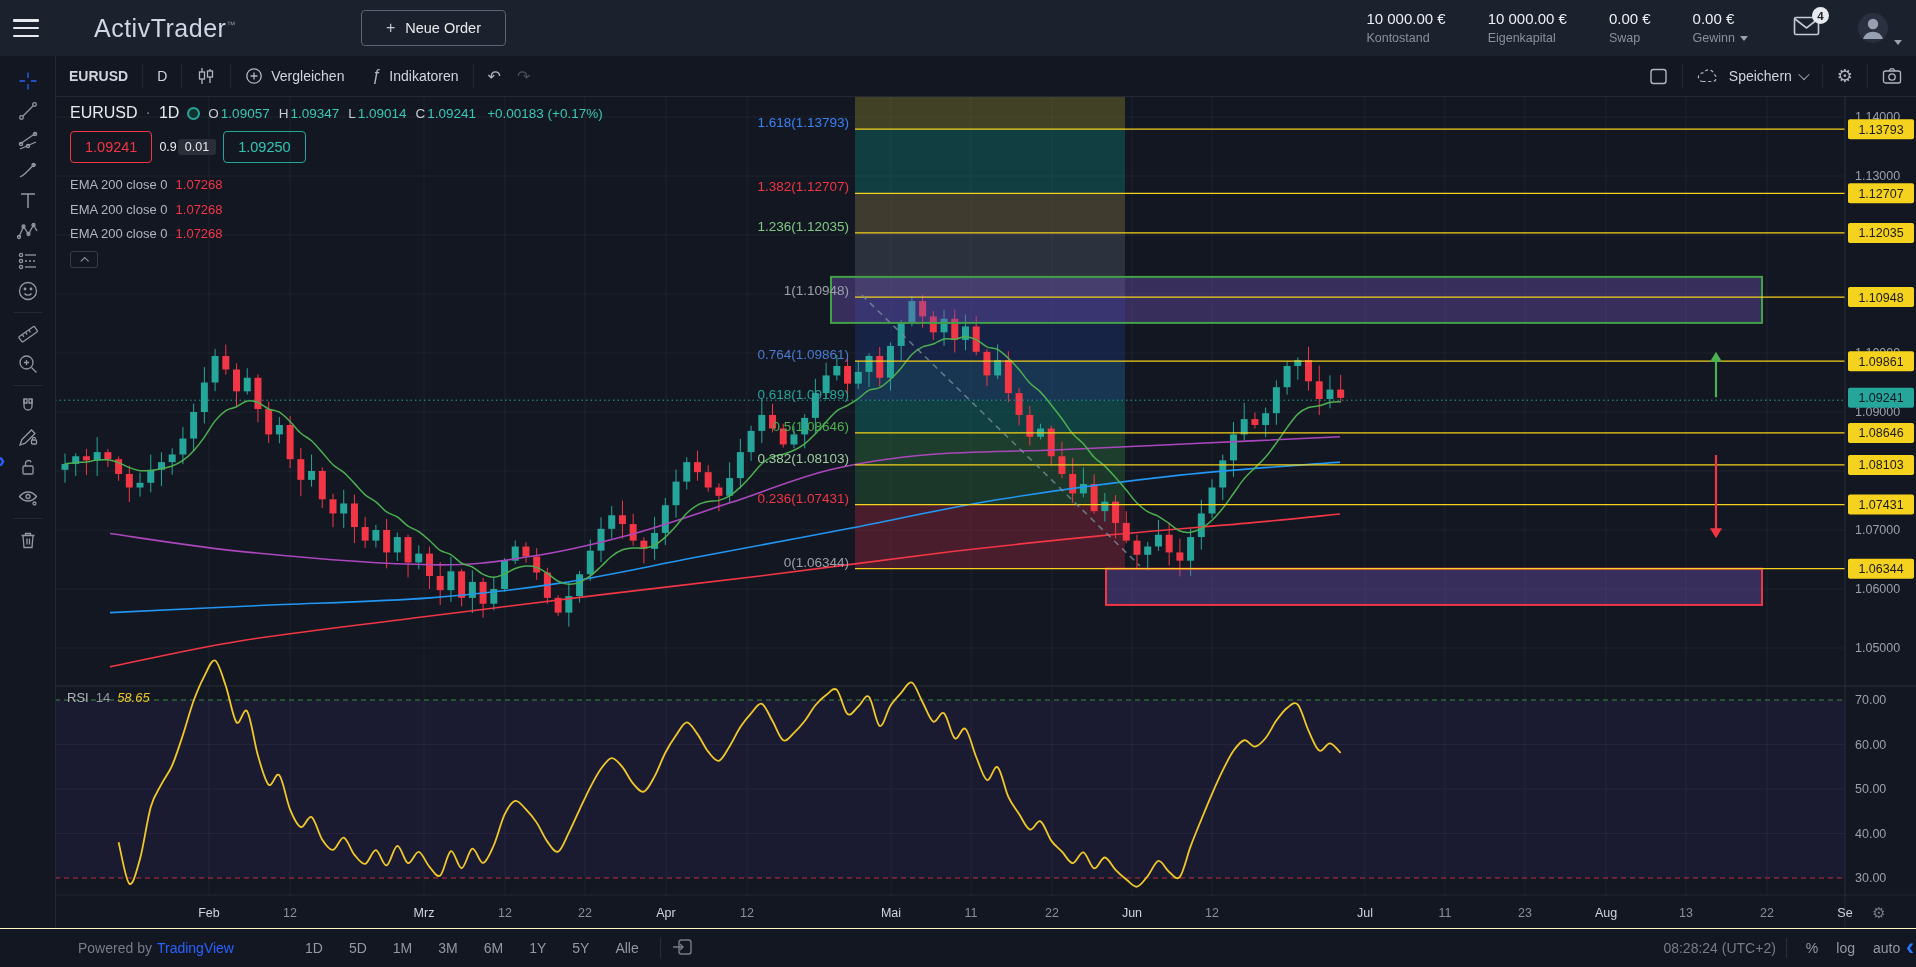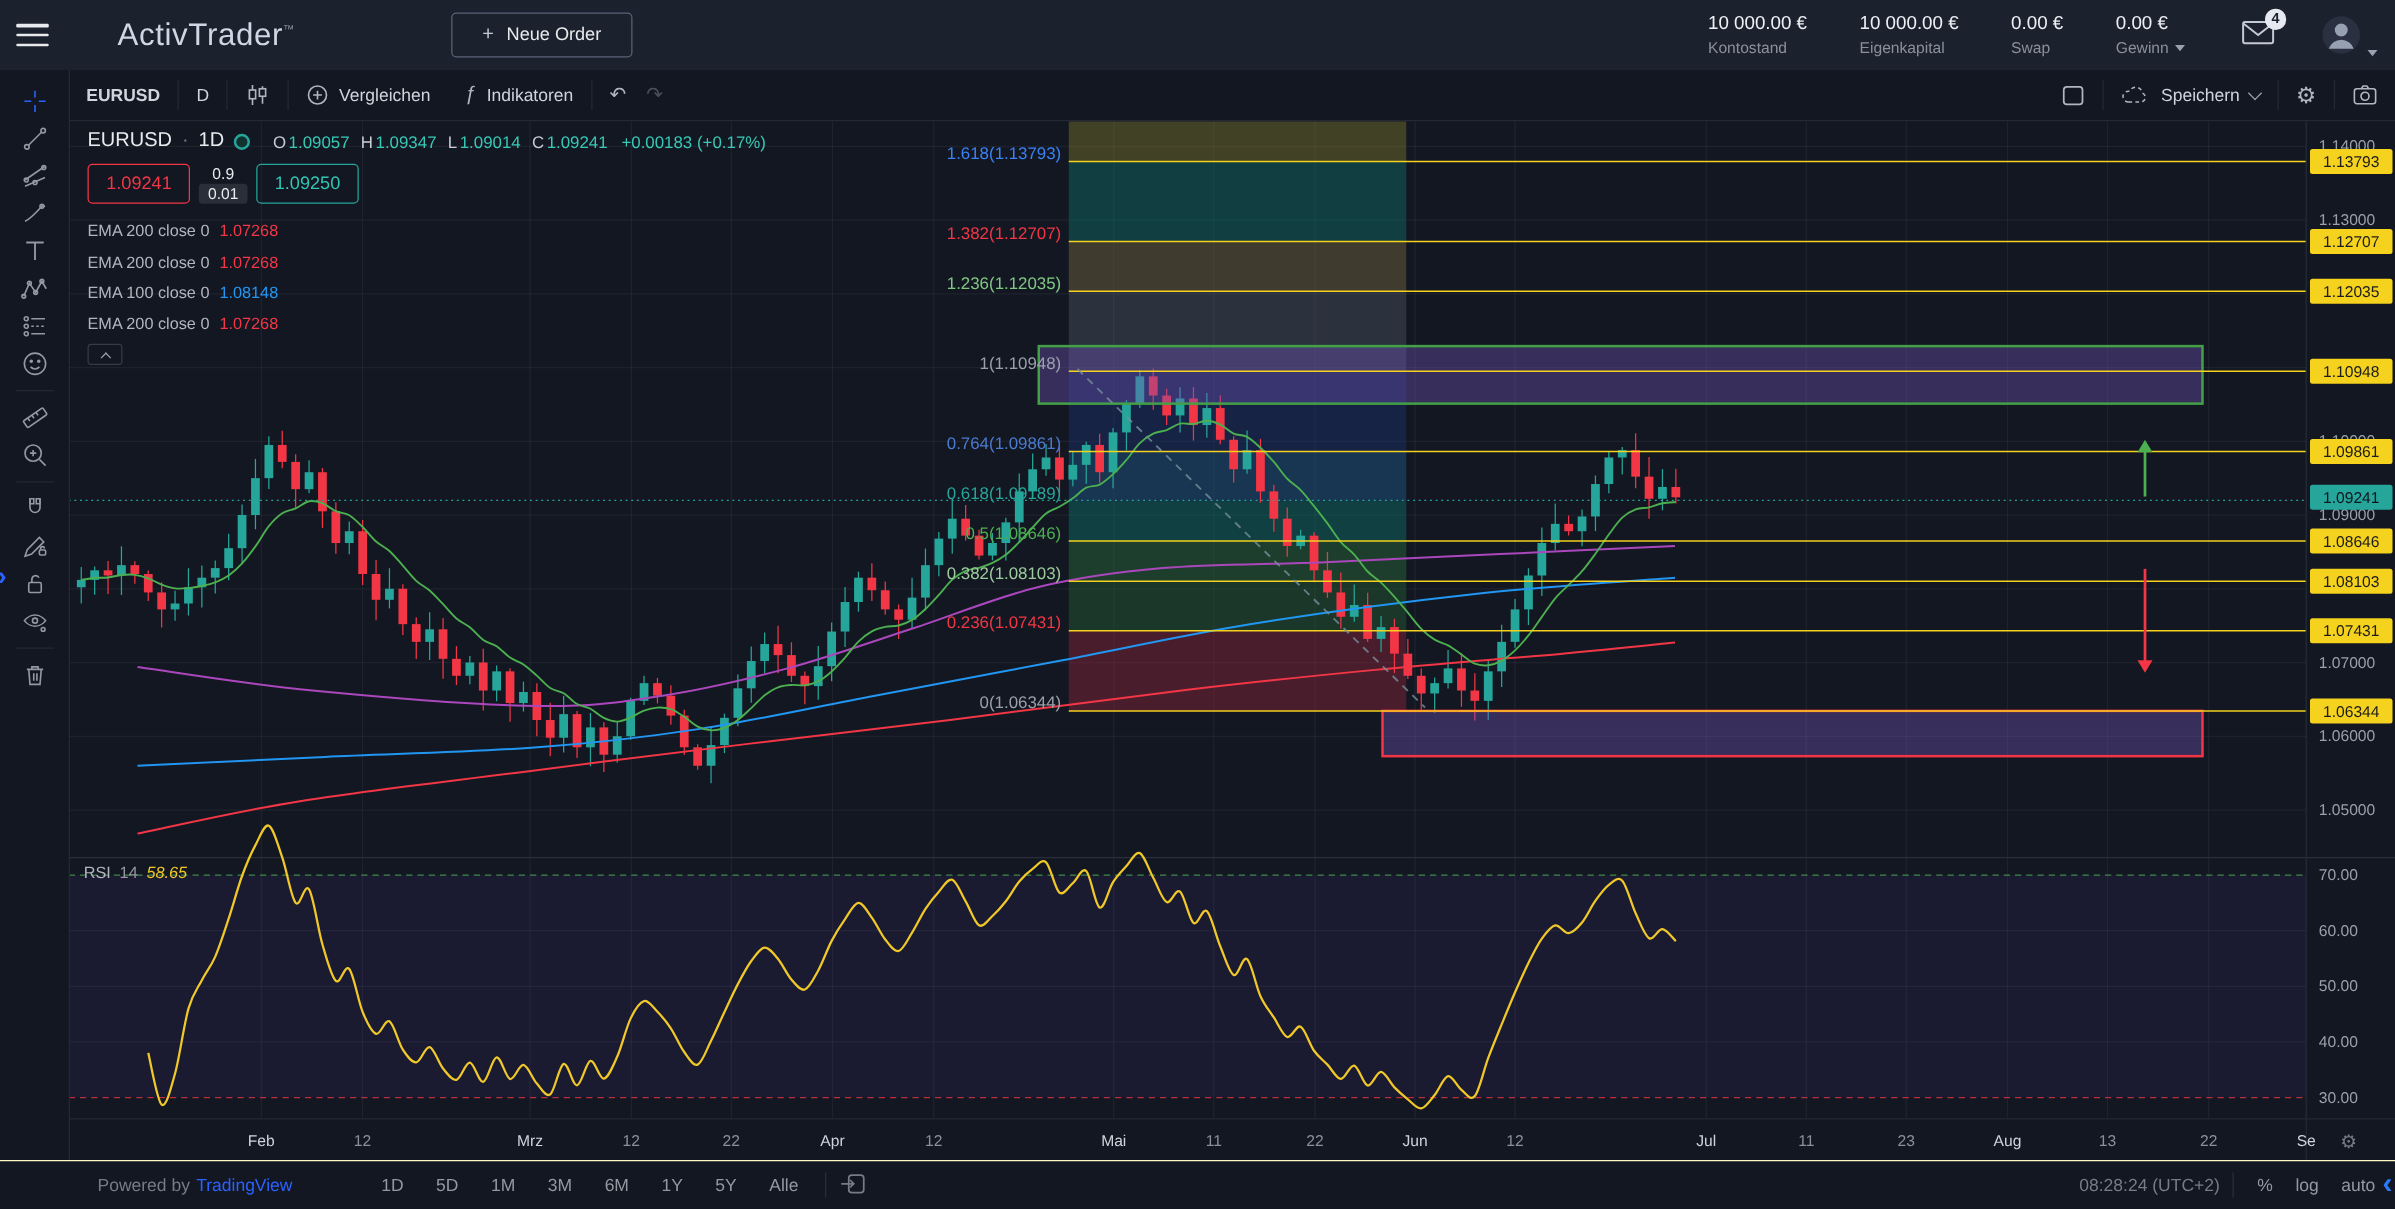--- a/index.html
+++ b/index.html
@@ -34,29 +34,29 @@
   .tool svg{stroke:#9598a1;fill:none;stroke-width:1.3;}
   .tool.active svg{stroke:#2962ff;}
   .rail-sep{width:30px;height:1px;background:#242836;margin:6px 0;}
   .edge-chev{position:absolute;left:-2px;top:392px;color:#2962ff;font-size:22px;font-weight:bold;cursor:pointer;}
   
   .chart{position:absolute;top:96px;left:55px;right:0;bottom:38px;z-index:5;}
   .chart svg text{font-family:"Liberation Sans","DejaVu Sans",sans-serif;}
   
   .legend{position:absolute;left:15px;top:8px;z-index:10;}
   .lg-row1{display:flex;align-items:center;gap:8px;font-size:16px;color:#e8eaed;}
-  .lg-row1 .ohlc{display:flex;gap:9px;font-size:13.5px;margin-left:10px;}
+  .lg-row1 .ohlc{display:flex;gap:9px;font-size:13.5px;}
   .ohlc .k{color:#c7cbd4;}
   .ohlc .val{color:#37c8b6;margin-left:2px;}
   .status-dot{width:9px;height:9px;border-radius:50%;border:2.5px solid #26a69a;background:#11322f;display:inline-block;}
   .lg-row2{display:flex;align-items:center;margin-top:9px;gap:7px;}
   .qbtn{border-radius:4px;font-size:14.5px;padding:7px 14px;cursor:pointer;}
   .sell{border:1px solid #f23645;color:#f23645;}
   .buy{border:1px solid #26a69a;color:#2fc6b4;}
-  .spread{display:flex;flex-direction:column;align-items:center;font-size:12.5px;color:#e8eaed;gap:1px;}
+  .spread{display:flex;flex-direction:row;align-items:center;font-size:12.5px;color:#e8eaed;gap:1px;}
   .spread .sb{background:#2a2e39;border-radius:3px;padding:1px 7px;}
   .ema-rows{margin-top:10px;font-size:13px;line-height:24.5px;color:#b2b5be;}
   .ema-rows .row{display:flex;gap:8px;white-space:nowrap;}
   .collapse-btn{margin-top:4px;width:26px;height:15px;border:1px solid #363b47;border-radius:3px;display:flex;align-items:center;justify-content:center;cursor:pointer;}
   .collapse-btn .chev{transform:rotate(-135deg) translate(-2px,-1px);width:5px;height:5px;}
   .rsi-legend{position:absolute;left:12px;top:594px;font-size:13px;z-index:10;display:flex;gap:7px;align-items:center;}
   .rsi-legend .lab{color:#b2b5be;}
   .rsi-legend .per{color:#9598a1;}
   .rsi-legend .val{color:#f0c829;font-style:italic;}
   
@@ -740,24 +740,20 @@
     <div class="ema-rows" id="ema-rows">
         <div class="row">
           <span>EMA 200 close 0</span>
           <span style="color:#f23645">1.07268</span>
         </div>
         <div class="row">
           <span>EMA 200 close 0</span>
           <span style="color:#f23645">1.07268</span>
         </div>
         <div class="row">
-          <span>EMA 100 close 0</span>
-          <span style="color:#2196f3">1.08148</span>
-        </div>
-        <div class="row">
           <span>EMA 200 close 0</span>
           <span style="color:#f23645">1.07268</span>
         </div>
       </div>
     <div class="collapse-btn">
         <span class="chev"></span>
       </div>
   </div>
 
   <div class="rsi-legend">

